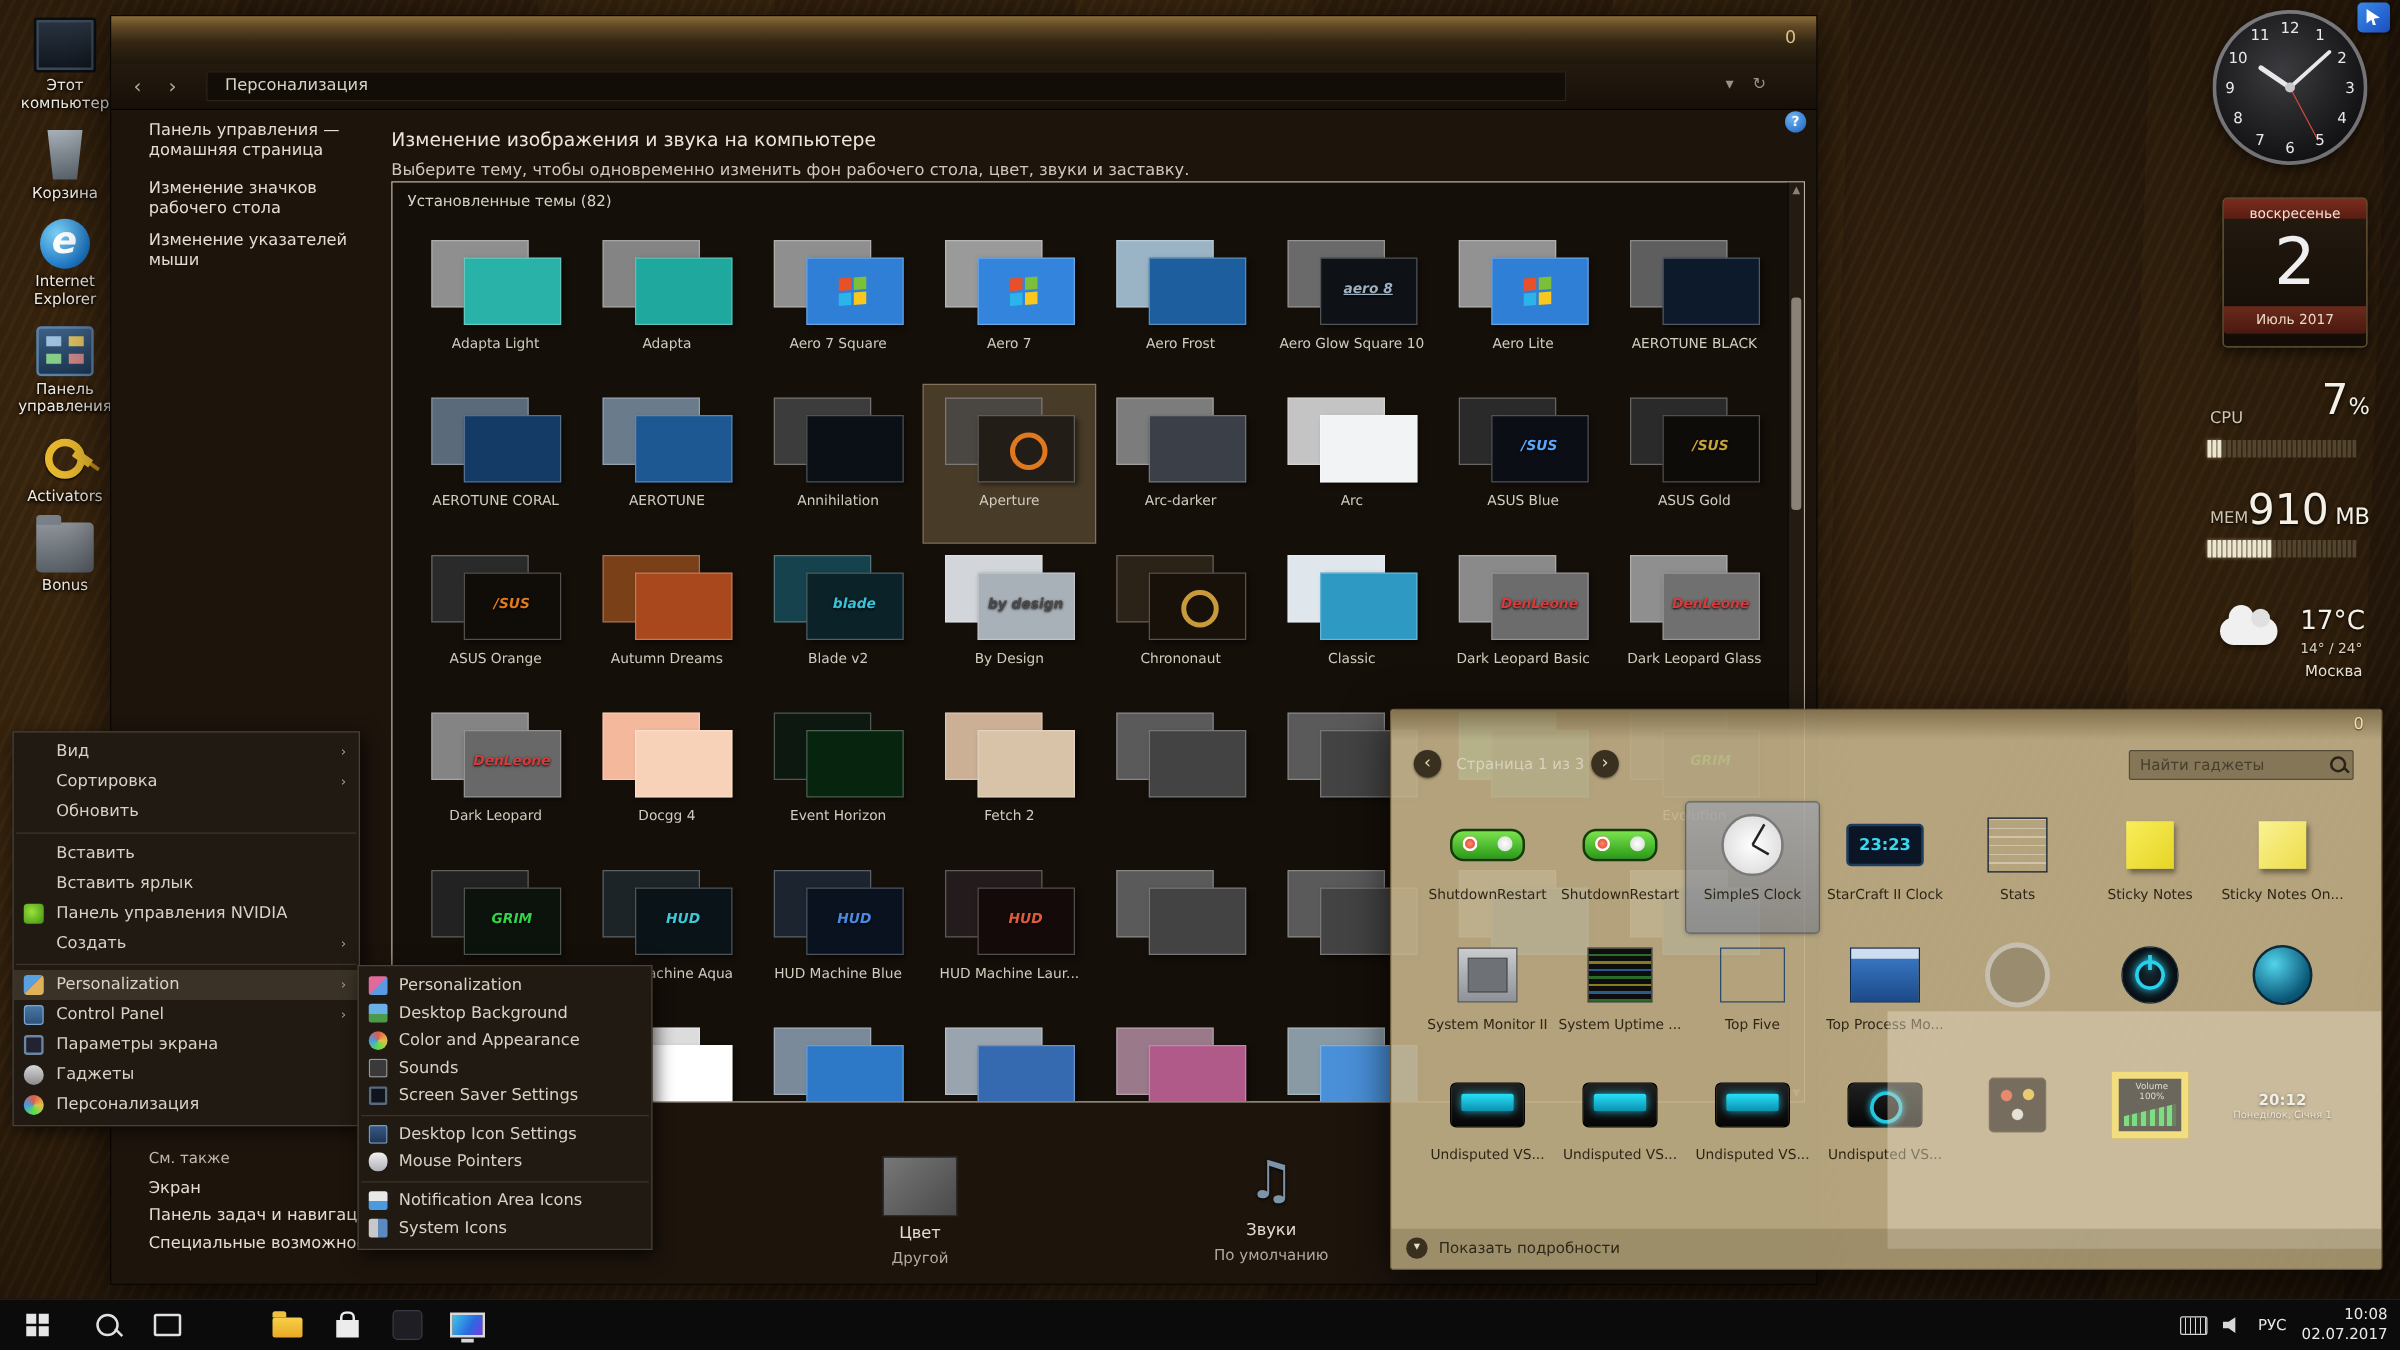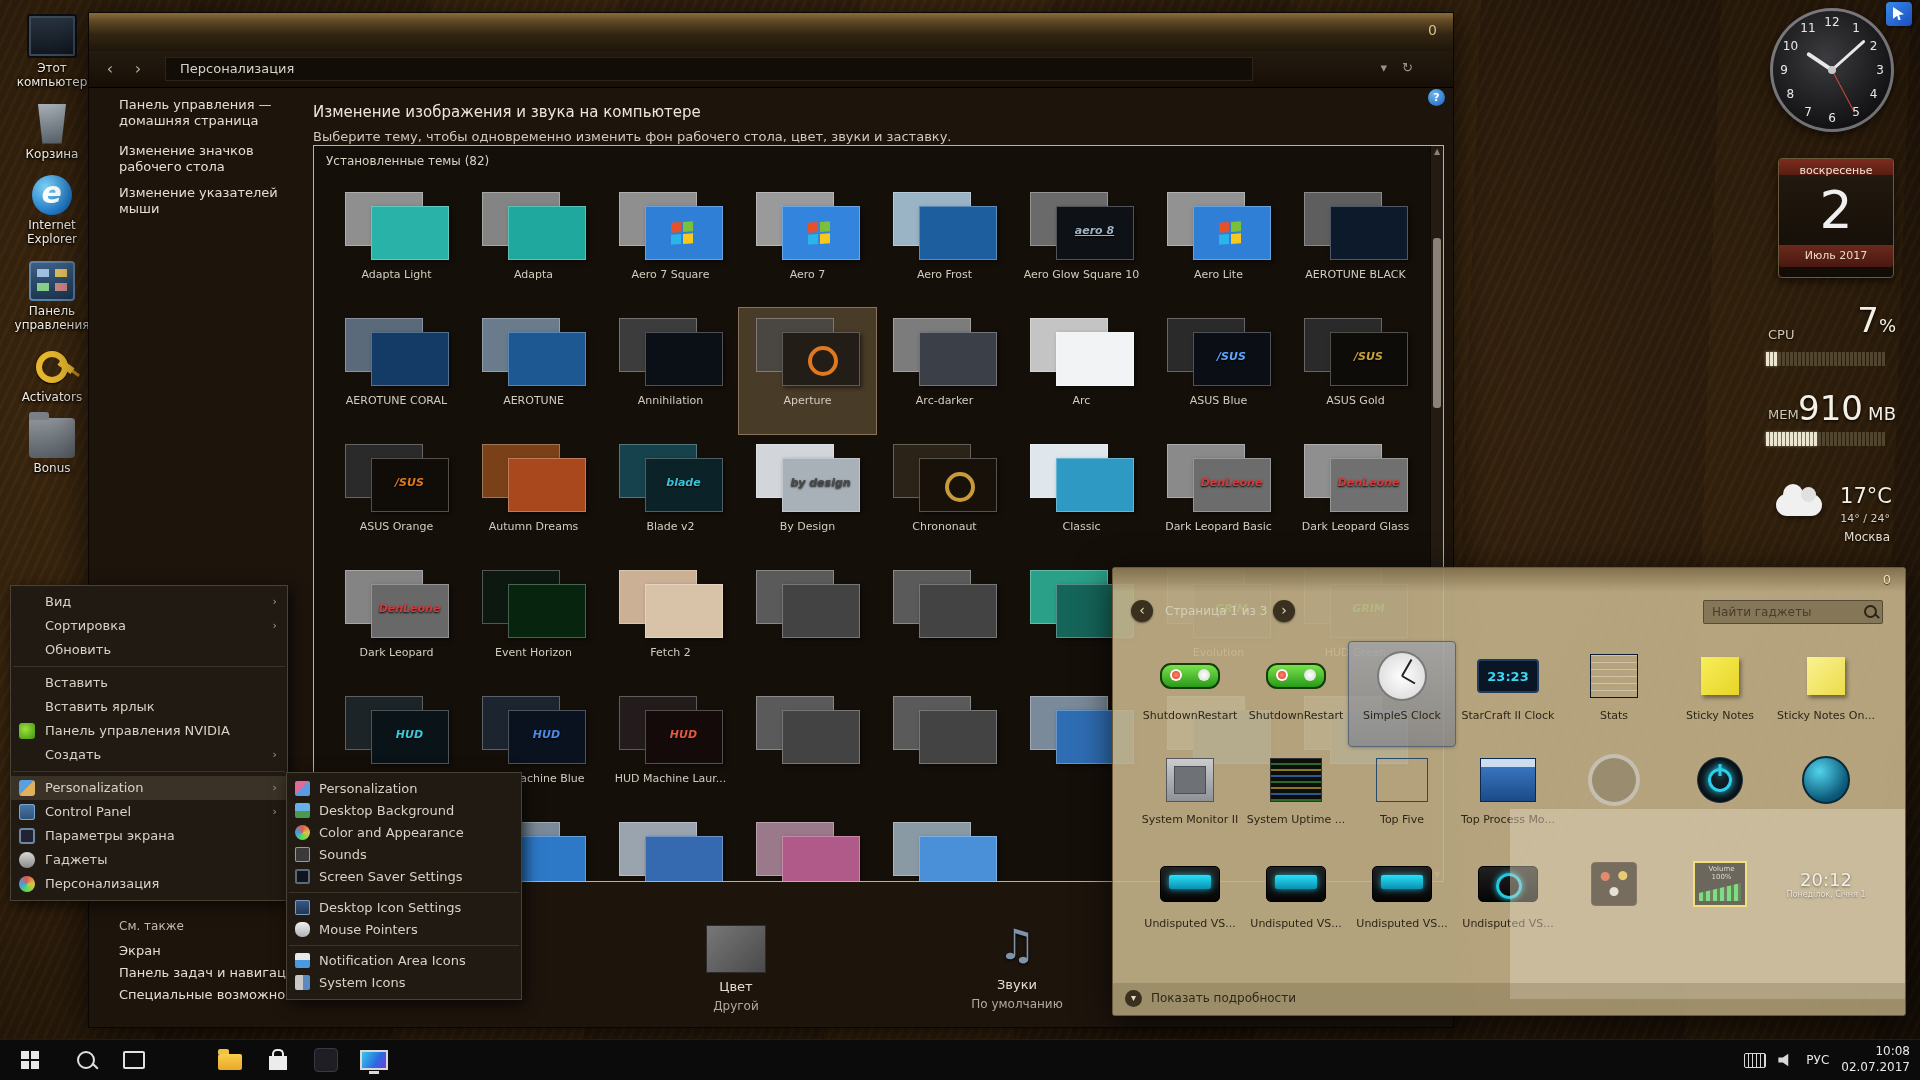--- a/index.html
+++ b/index.html
@@ -164,27 +164,27 @@
   .g-power::after{content:"";position:absolute;left:50%;top:6px;width:3px;height:12px;background:#2ad0ea;transform:translateX(-50%);box-shadow:0 0 6px #2ad0ea;}
   .g-globe{width:44px;height:44px;border-radius:50%;background:radial-gradient(circle at 35% 30%,#52d4ec,#0c5a7a 68%,#073a52);border:2px solid #0a2a3a;}
   .g-vs{width:58px;height:34px;background:linear-gradient(#202020,#050505);border-radius:5px;border:1px solid #000;}
   .g-vs::before{content:"";position:absolute;left:8px;top:8px;right:8px;height:14px;background:linear-gradient(#27e0f8,#0a90b0);box-shadow:0 0 7px rgba(40,210,240,.8);border-radius:2px;}
   .g-vs-wifi{width:58px;height:34px;background:linear-gradient(#202020,#050505);border-radius:5px;border:1px solid #000;}
   .g-vs-wifi::before{content:"";position:absolute;left:17px;top:6px;width:20px;height:20px;border:3px solid #22c8e0;border-radius:50%;box-shadow:0 0 6px #22c8e0;}
   .g-tools{width:44px;height:42px;background:#1c150c;border-radius:4px;border:1px solid #3a2a14;
     background-image:radial-gradient(circle at 30% 32%,#e84a2a 0 4px,transparent 5px),
       radial-gradient(circle at 70% 30%,#f0c030 0 4px,transparent 5px),
       radial-gradient(circle at 50% 68%,#e8e8e8 0 4px,transparent 5px);}
-  .g-volume{width:50px;height:42px;background:#0a0a0a;border:2px solid #fde047;}
+  .g-volume{width:50px;height:42px;background:#0a0a0a;border:6px solid #fde047;}
   .g-volume .gi-text{position:absolute;left:3px;top:2px;font-size:7px;color:#ddd;}
   .g-volume::after{content:"";position:absolute;left:4px;right:4px;bottom:4px;height:18px;
     background:repeating-linear-gradient(90deg,#2ae04a 0 4px,#0a3a12 4px 7px);
     clip-path:polygon(0 100%,0 55%,100% 0,100% 100%);}
   .g-vs-clock{width:90px;text-align:center;color:#fff;}
-  .g-vs-clock .gi-text{font-size:18px;font-weight:normal;text-shadow:0 1px 3px #000;}
+  .g-vs-clock .gi-text{font-size:12px;font-weight:bold;text-shadow:0 1px 3px #000;}
   .g-vs-clock .gi-sub{font-size:8px;color:#f0ede4;text-shadow:0 1px 2px #000;}
   
   .sg{position:absolute;z-index:1;}
   #sg-clock{left:1770px;top:8px;width:124px;height:124px;border-radius:50%;
     background:radial-gradient(circle at 45% 40%,#3c3c40,#121214 70%,#050506);
     box-shadow:inset 0 0 0 3px rgba(210,210,215,.5),0 3px 10px rgba(0,0,0,.6);}
   .clk-num{position:absolute;font-size:12px;color:#e8e8ea;transform:translate(-50%,-50%);}
   .hand{position:absolute;left:50%;top:50%;transform-origin:50% 100%;border-radius:2px;}
   .hand.h{width:4px;height:30px;background:#e8e8ea;transform:translate(-50%,-100%) rotate(304deg);}
   .hand.m{width:3px;height:44px;background:#e8e8ea;transform:translate(-50%,-100%) rotate(48deg);}
@@ -507,20 +507,27 @@
           <div class="theme-cell">
             <div class="thumb">
               <div class="tw back" style="background: rgb(132, 132, 132);"></div>
               <div class="tw front" style="background: rgb(104, 104, 104);"></div>
               <div class="ttag" style="color: rgb(210, 60, 60);">DenLeone</div>
             </div>
             <div class="tname">Dark Leopard</div>
           </div>
           <div class="theme-cell">
             <div class="thumb">
+              <div class="tw back" style="background: rgb(244, 184, 156);"></div>
+              <div class="tw front" style="background: rgb(248, 210, 184);"></div>
+            </div>
+            <div class="tname">Docgg 4</div>
+          </div>
+          <div class="theme-cell">
+            <div class="thumb">
               <div class="tw back" style="background: rgb(12, 24, 16);"></div>
               <div class="tw front" style="background: rgb(7, 36, 15);"></div>
             </div>
             <div class="tname">Event Horizon</div>
           </div>
           <div class="theme-cell">
             <div class="thumb">
               <div class="tw back" style="background: rgb(203, 176, 150);"></div>
               <div class="tw front" style="background: rgb(216, 195, 168);"></div>
             </div>

